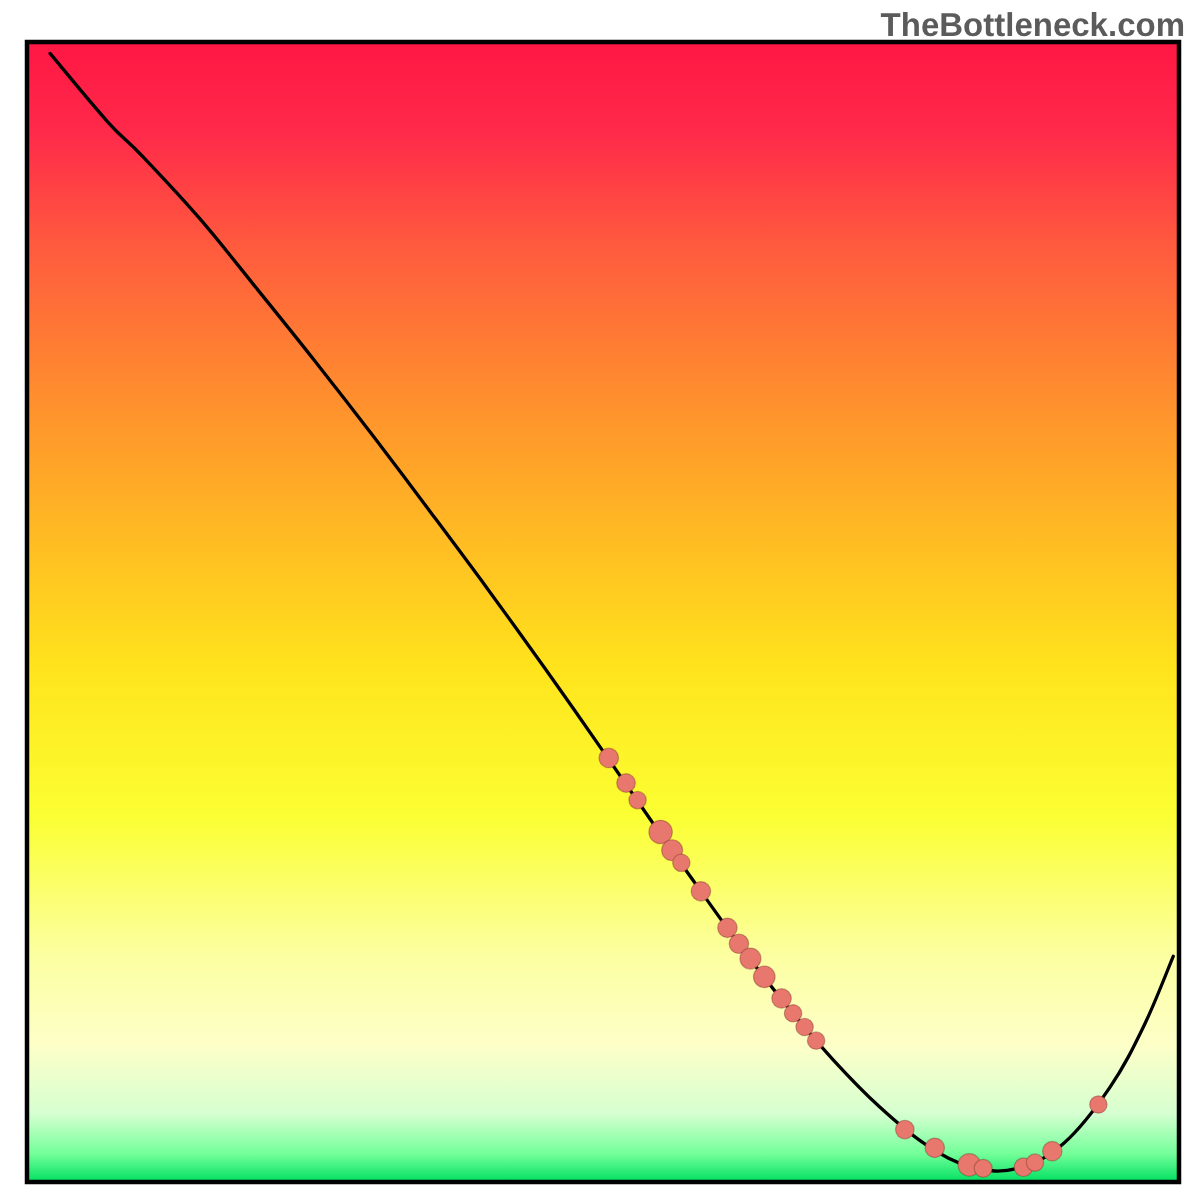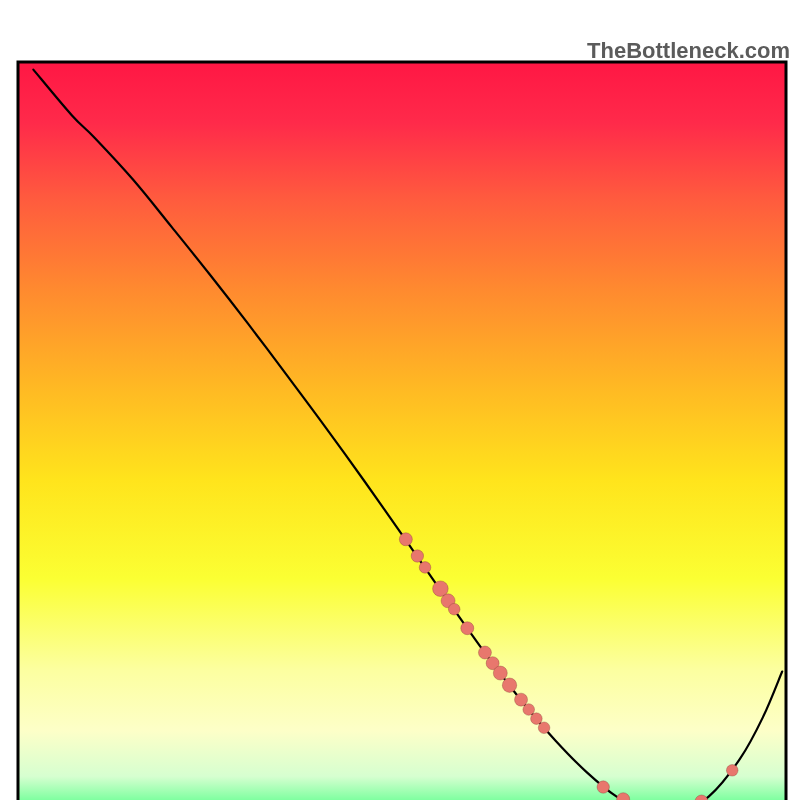--- a/index.html
+++ b/index.html
@@ -7,21 +7,20 @@
     padding: 0;
     width: 800px;
     height: 800px;
     background: #ffffff;
     font-family: Arial, Helvetica, sans-serif;
   }
   .container {
     position: relative;
     width: 800px;
     height: 720px;
-    margin-top: 34px;
   }
   .watermark {
     position: absolute;
     top: 4px;
     right: 10px;
     font-size: 22px;
     font-weight: 600;
     color: #5b5b5b;
     z-index: 10;
   }

